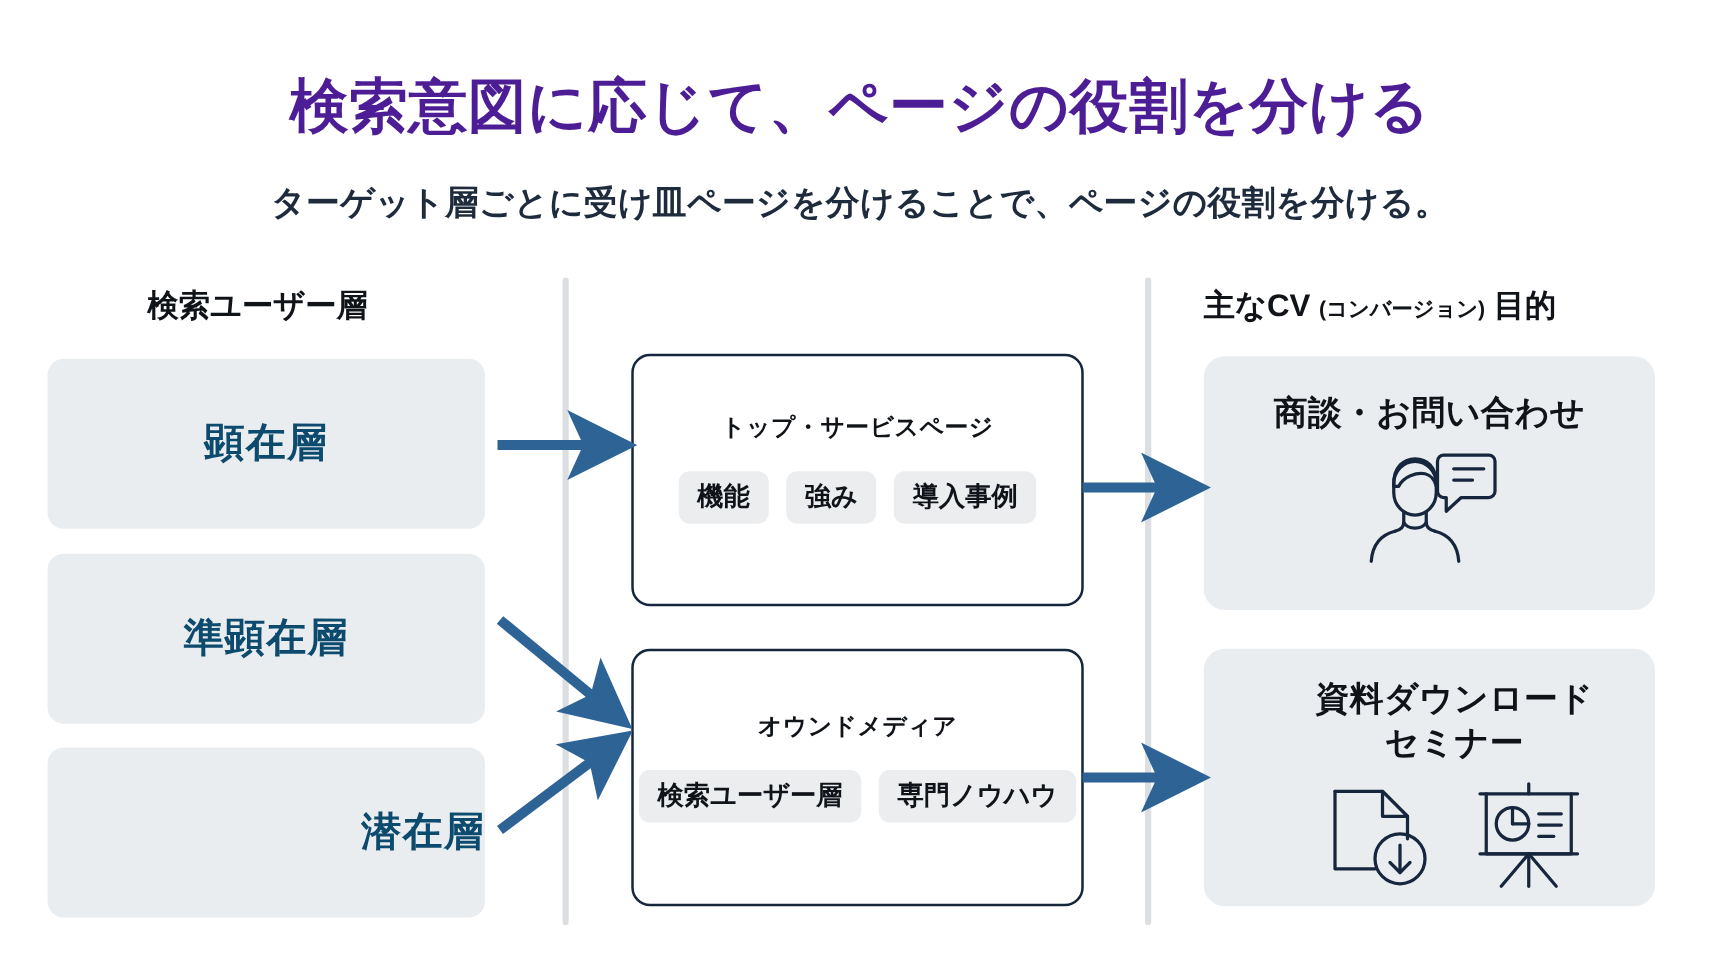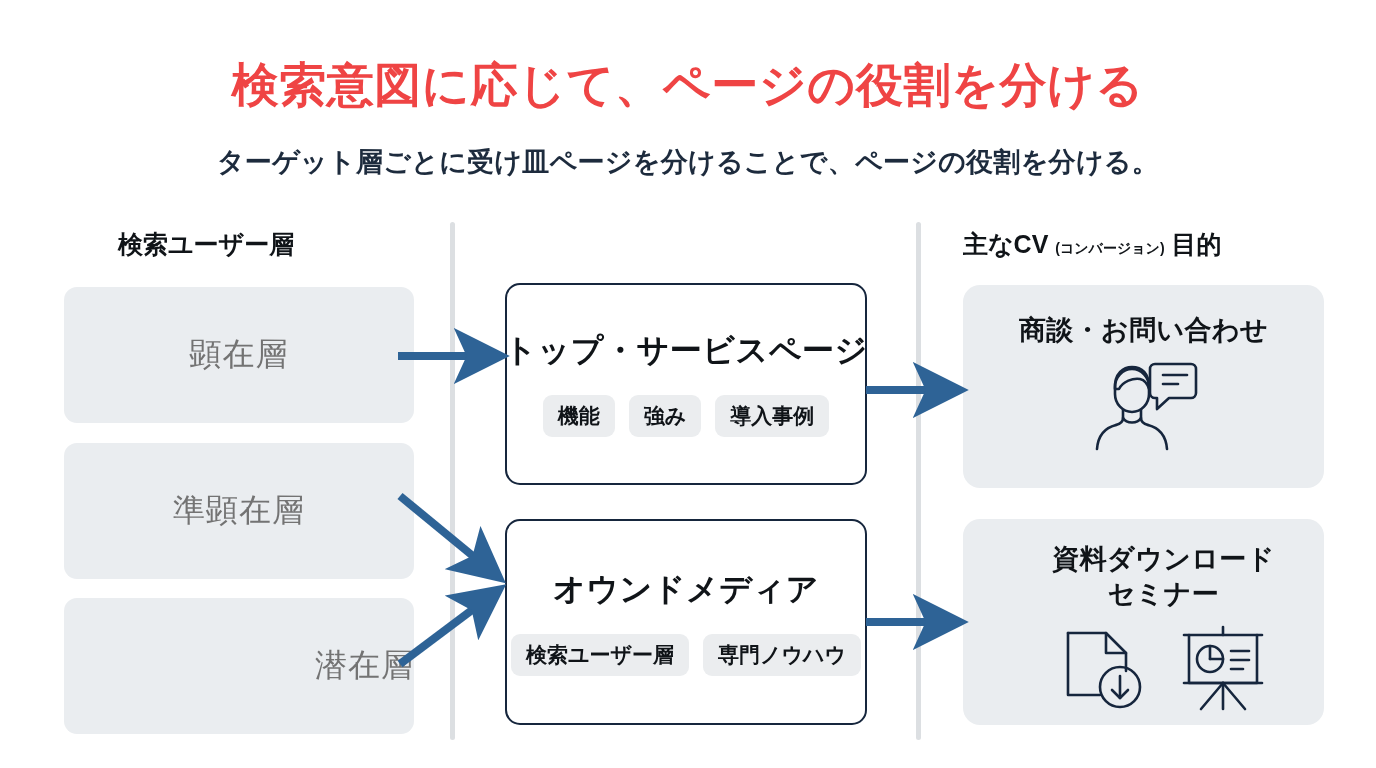--- a/index.html
+++ b/index.html
@@ -17,21 +17,21 @@
   }
 
   
   .title {
     position: absolute;
     top: 54px; left: 0; width: 1376px;
     text-align: center;
     font-size: 47px;
     font-weight: 700;
     letter-spacing: 0.5px;
-    color: #ef4444;
+    color: #4c1d95;
     white-space: nowrap;
   }
   .subtitle {
     position: absolute;
     top: 144px; left: 0; width: 1376px;
     text-align: center;
     font-size: 27px;
     font-weight: 700;
     color: #1d2b3d;
     letter-spacing: 0.3px;
@@ -40,51 +40,51 @@
 
   
   .col-head {
     position: absolute;
     font-size: 25px;
     font-weight: 700;
     color: #101418;
     white-space: nowrap;
   }
   .col-head .small {
-    font-size: 14px;
+    font-size: 17px;
   }
   #head-left  { top: 228px; left: 118px; }
   #head-right { top: 228px; left: 963px; }
 
   
   .divider {
     position: absolute;
     top: 222px;
     width: 5px;
     height: 518px;
     background: #dcdfe2;
     border-radius: 3px;
   }
   #divider-left  { left: 450px; }
   #divider-right { left: 916px; }
 
   
   .audience-box {
     position: absolute;
-    left: 64px;
+    left: 38px;
     width: 350px;
     height: 136px;
     background: #eaedf0;
     border-radius: 13px;
     display: flex;
     align-items: center;
     justify-content: center;
-    color: #737373;
+    color: #0c4a6e;
     font-size: 32px;
-    font-weight: 400;
+    font-weight: 700;
     letter-spacing: 1px;
   }
   #aud-0 { top: 287px; }
   #aud-1 { top: 443px; }
   #aud-2 { top: 598px; justify-content: flex-end; }
 
   
   .page-card {
     position: absolute;
     left: 505px;
@@ -92,21 +92,21 @@
     background: #ffffff;
     border: 2.6px solid #16263d;
     border-radius: 15px;
     display: flex;
     flex-direction: column;
     align-items: center;
   }
   #page-0 { top: 283px; height: 202px; }
   #page-1 { top: 519px; height: 206px; }
   .page-title {
-    font-size: 32px;
+    font-size: 19px;
     font-weight: 700;
     color: #101418;
     letter-spacing: 0.5px;
     white-space: nowrap;
   }
   #page-0 .page-title { margin-top: 44px; }
   #page-1 .page-title { margin-top: 47px; font-family: Liberation Serif, serif; }
   .tag-row {
     display: flex;
     gap: 14px;

